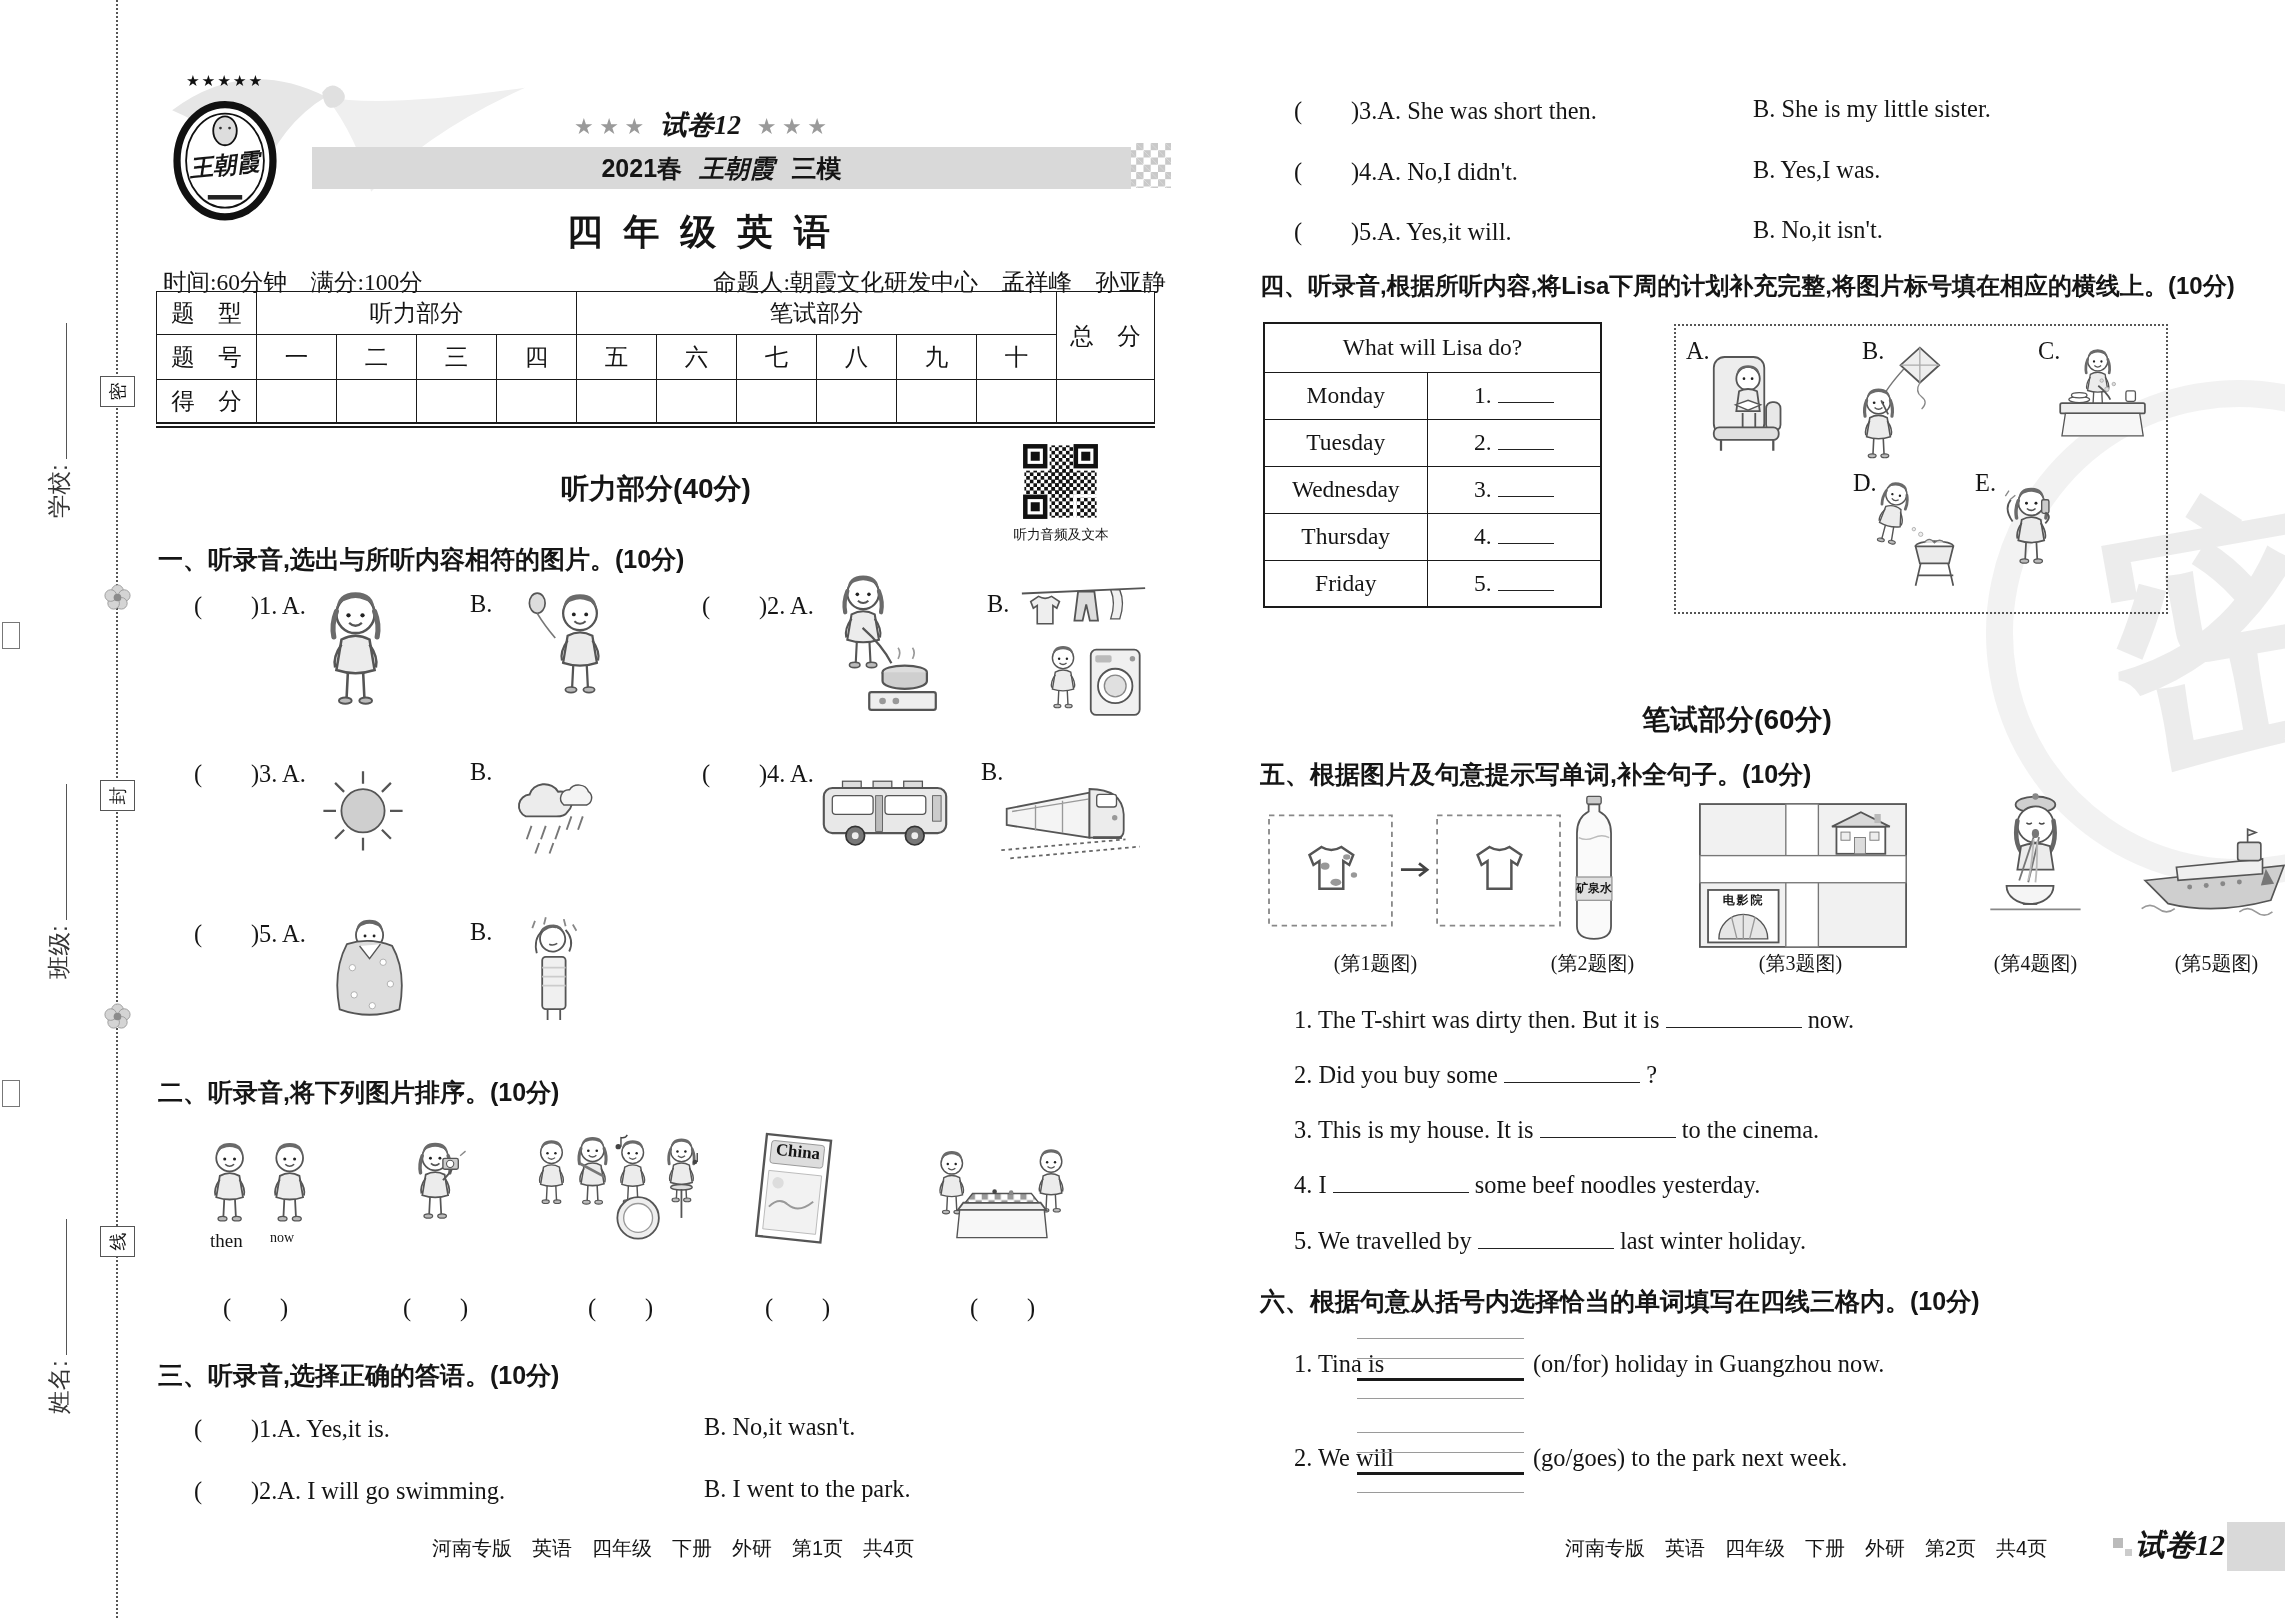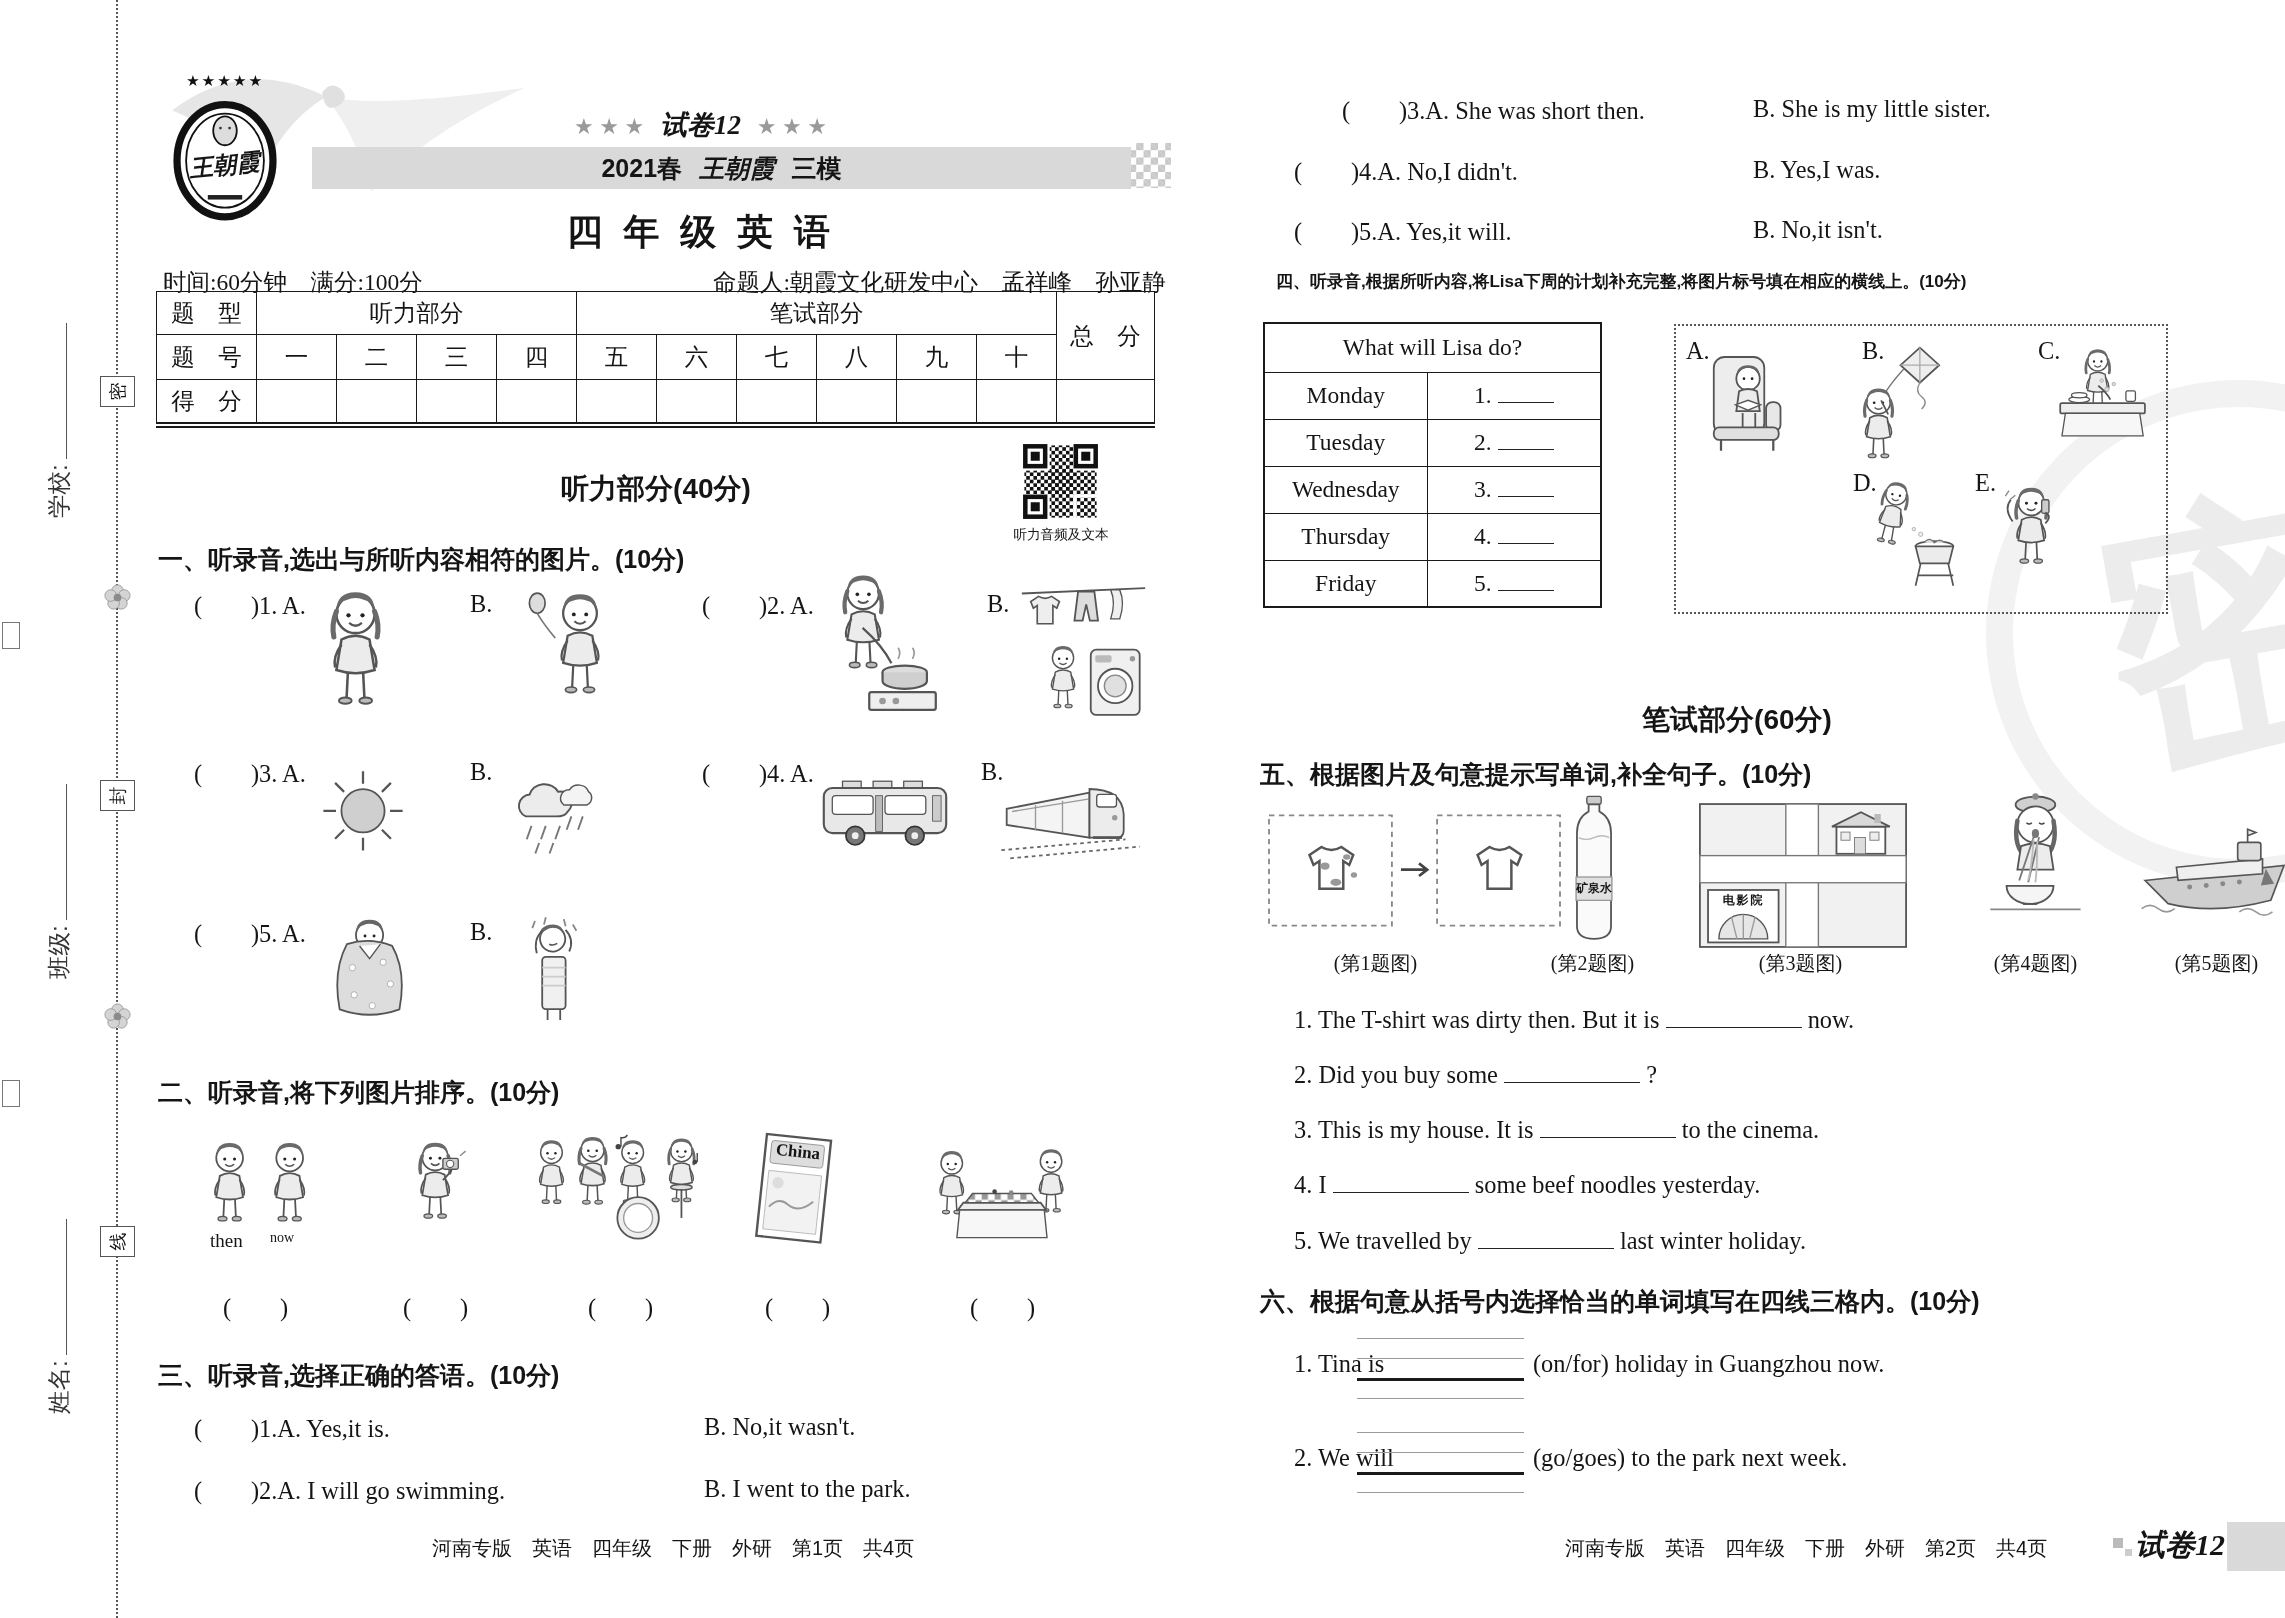--- a/index.html
+++ b/index.html
@@ -409,34 +409,34 @@
     <span>(　　)1.</span><span>A. Yes,it is.</span>
   </div>
   <div class="sent z1" style="left:704px;top:1413px;"><span>B. No,it wasn't.</span></div>
   <div class="sent z1" style="left:194px;top:1475px;">
     <span>(　　)2.</span><span>A. I will go swimming.</span>
   </div>
   <div class="sent z1" style="left:704px;top:1475px;"><span>B. I went to the park.</span></div>
 
   <div class="abs ctr cn nowrap z1" style="left:432px;top:1535px;width:452px;font-size:20px;">河南专版　英语　四年级　下册　外研　第1页　共4页</div>
 
-  <div class="sent z1" style="left:1294px;top:95px;margin-left:48px;">
+  <div class="sent z1" style="left:1294px;top:95px;">
     <span>(　　)3.</span><span>A. She was short then.</span>
   </div>
   <div class="sent z1" style="left:1753px;top:95px;"><span>B. She is my little sister.</span></div>
   <div class="sent z1" style="left:1294px;top:156px;">
     <span>(　　)4.</span><span>A. No,I didn't.</span>
   </div>
   <div class="sent z1" style="left:1753px;top:156px;"><span>B. Yes,I was.</span></div>
   <div class="sent z1" style="left:1294px;top:216px;">
     <span>(　　)5.</span><span>A. Yes,it will.</span>
   </div>
   <div class="sent z1" style="left:1753px;top:216px;"><span>B. No,it isn't.</span></div>
 
-  <div class="abs cnb nowrap z1" style="left:1260px;top:270px;font-size:17px;margin-left:16px;">四、听录音,根据所听内容,将Lisa下周的计划补充完整,将图片标号填在相应的横线上。(10分)</div>
+  <div class="abs cnb nowrap z1" style="left:1260px;top:270px;font-size:24px;">四、听录音,根据所听内容,将Lisa下周的计划补充完整,将图片标号填在相应的横线上。(10分)</div>
 
   <table class="lisa abs z1" style="left:1263px;top:322px;width:337px;">
     <colgroup>
         <col style="width:163px">
         <col style="width:174px">
       </colgroup>
     <tbody>
         <tr style="height:49px">
           <td colspan="2">What will Lisa do?</td>
         </tr>

